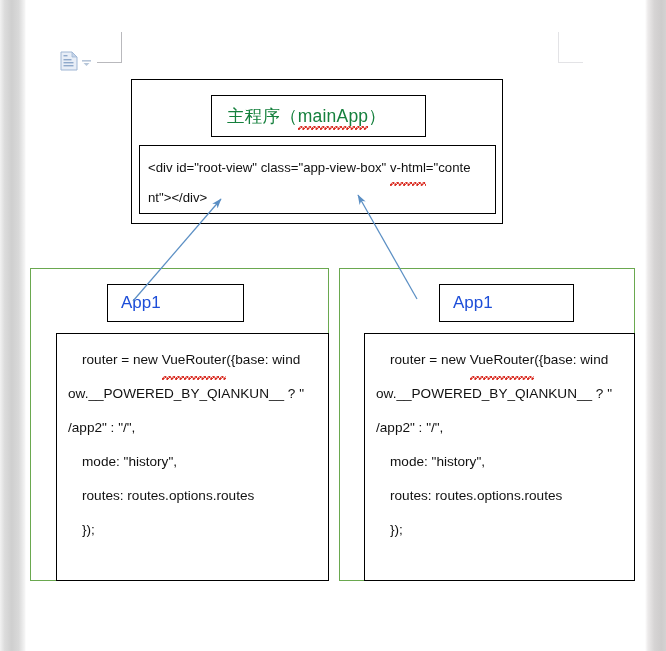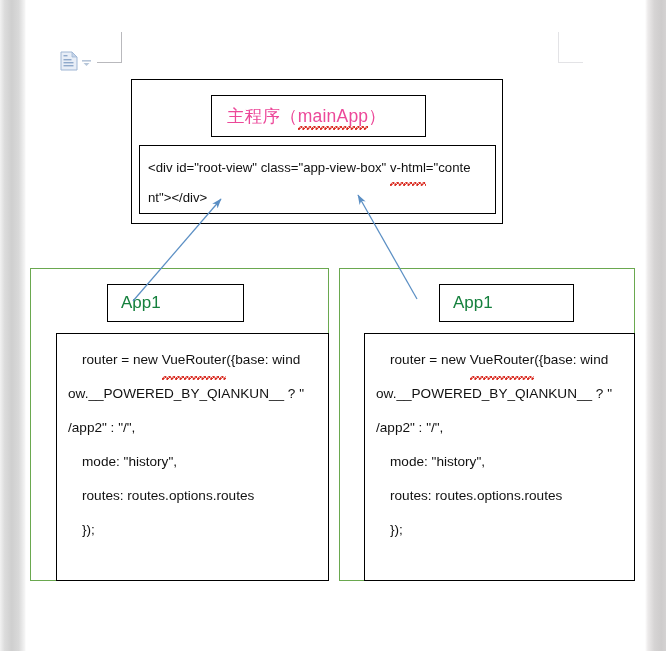--- a/index.html
+++ b/index.html
@@ -86,21 +86,21 @@
   .title-main {
     left: 211px; top: 95px;
     width: 215px; height: 42px;
     border: 1.3px solid #000000;
     display: flex;
     align-items: center;
     padding-left: 15px;
   }
   .title-main-text {
     font-size: 17.5px;
-    color: #ec4899;
+    color: #15803d;
     letter-spacing: 0.2px;
     white-space: nowrap;
   }
   .squiggle {
     position: relative;
     display: inline-block;
   }
   .squiggle::after {
     content: "";
     position: absolute;
@@ -142,21 +142,21 @@
     border: 1.3px solid #000000;
     display: flex;
     align-items: center;
     padding-left: 13px;
     height: 38px;
   }
   .app-label-left  { left: 107px; top: 284px; width: 137px; }
   .app-label-right { left: 439px; top: 284px; width: 135px; }
   .app-label-text {
     font-size: 17px;
-    color: #15803d;
+    color: #1d4ed8;
   }
 
   .app-code {
     position: absolute;
     box-sizing: border-box;
     border: 1.2px solid #000000;
     padding: 9px 0 8px 11px;
   }
   .app-code-left  { left: 56px;  top: 333px; width: 273px; height: 248px; }
   .app-code-right { left: 364px; top: 333px; width: 271px; height: 248px; }

